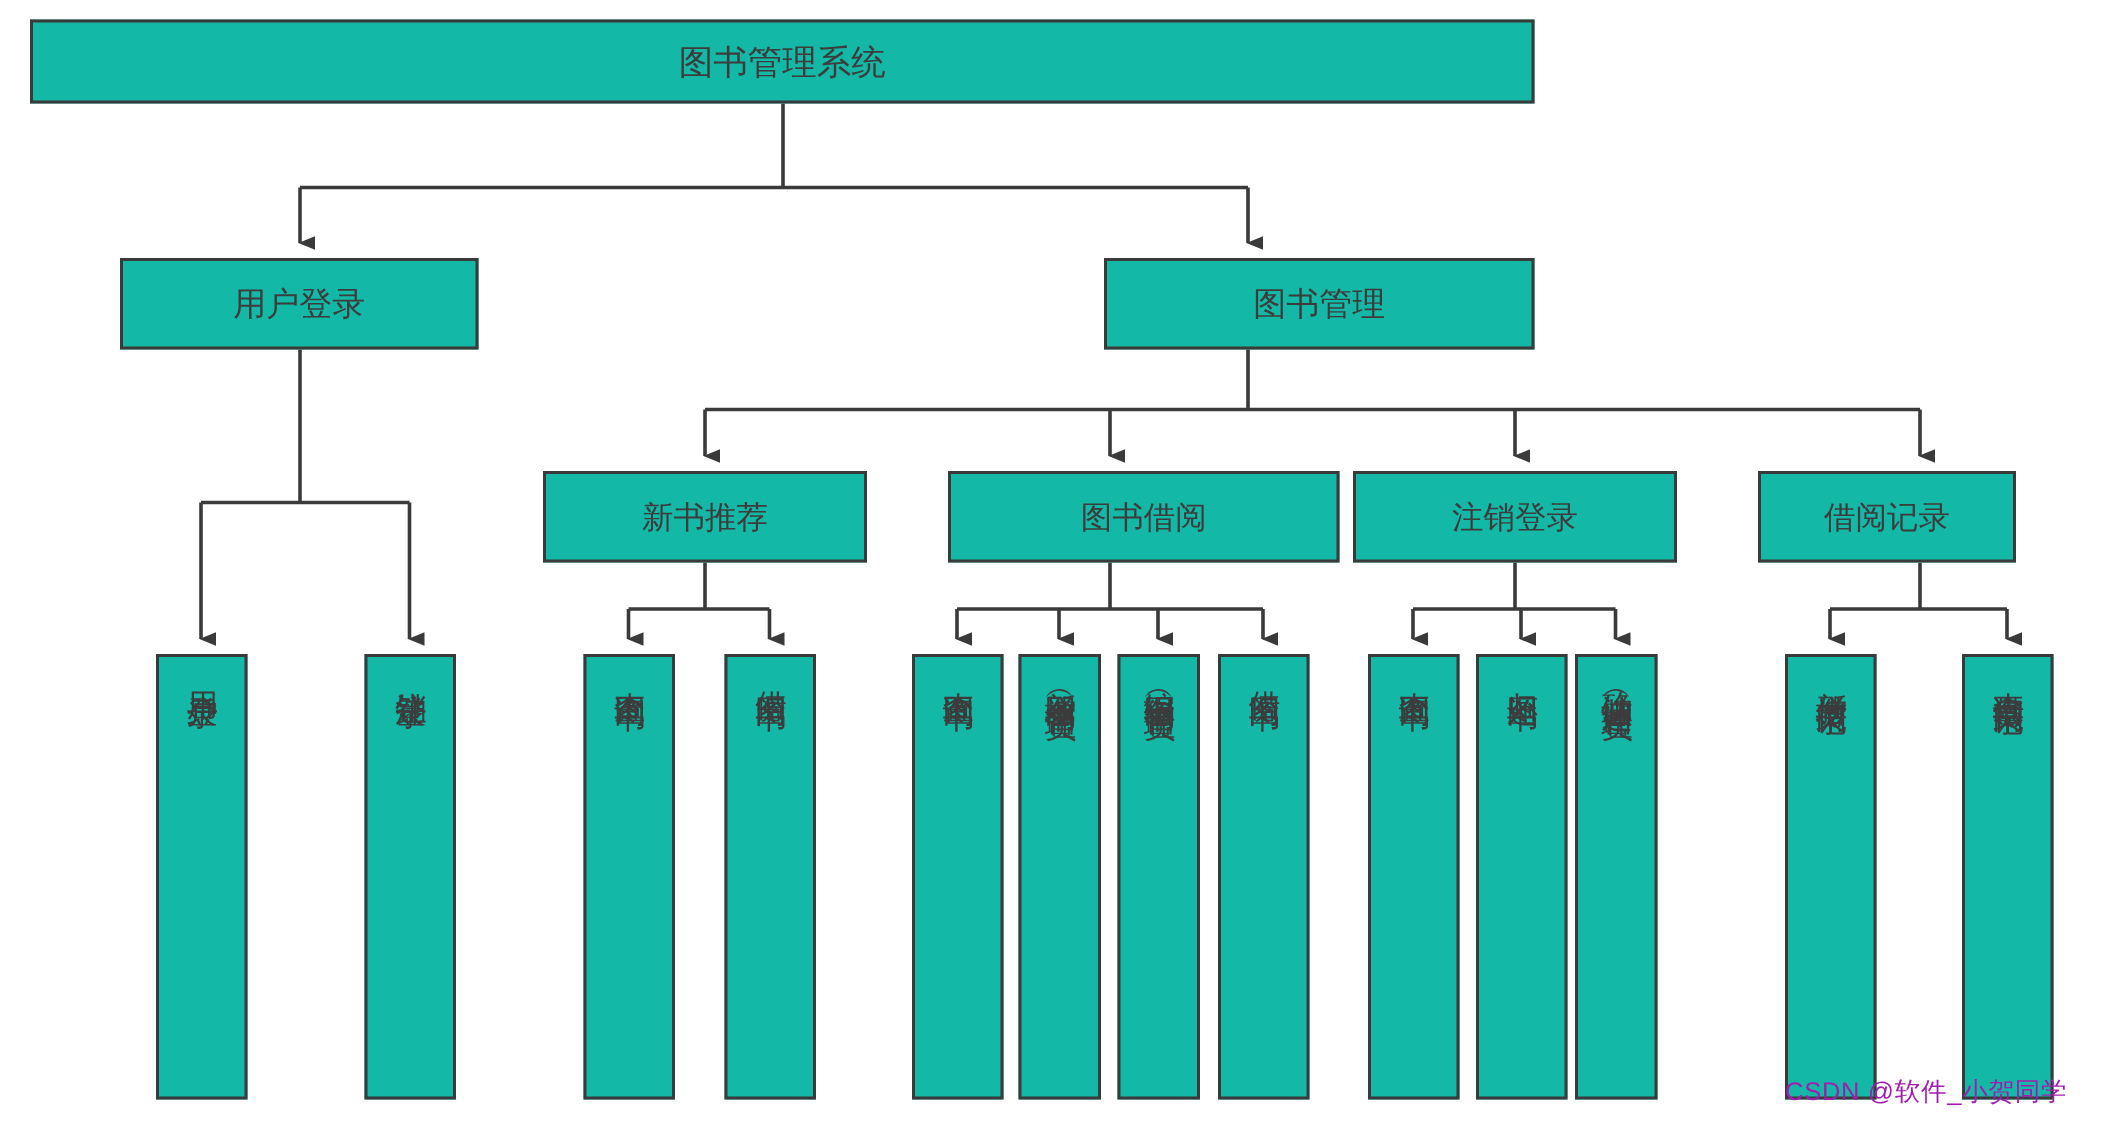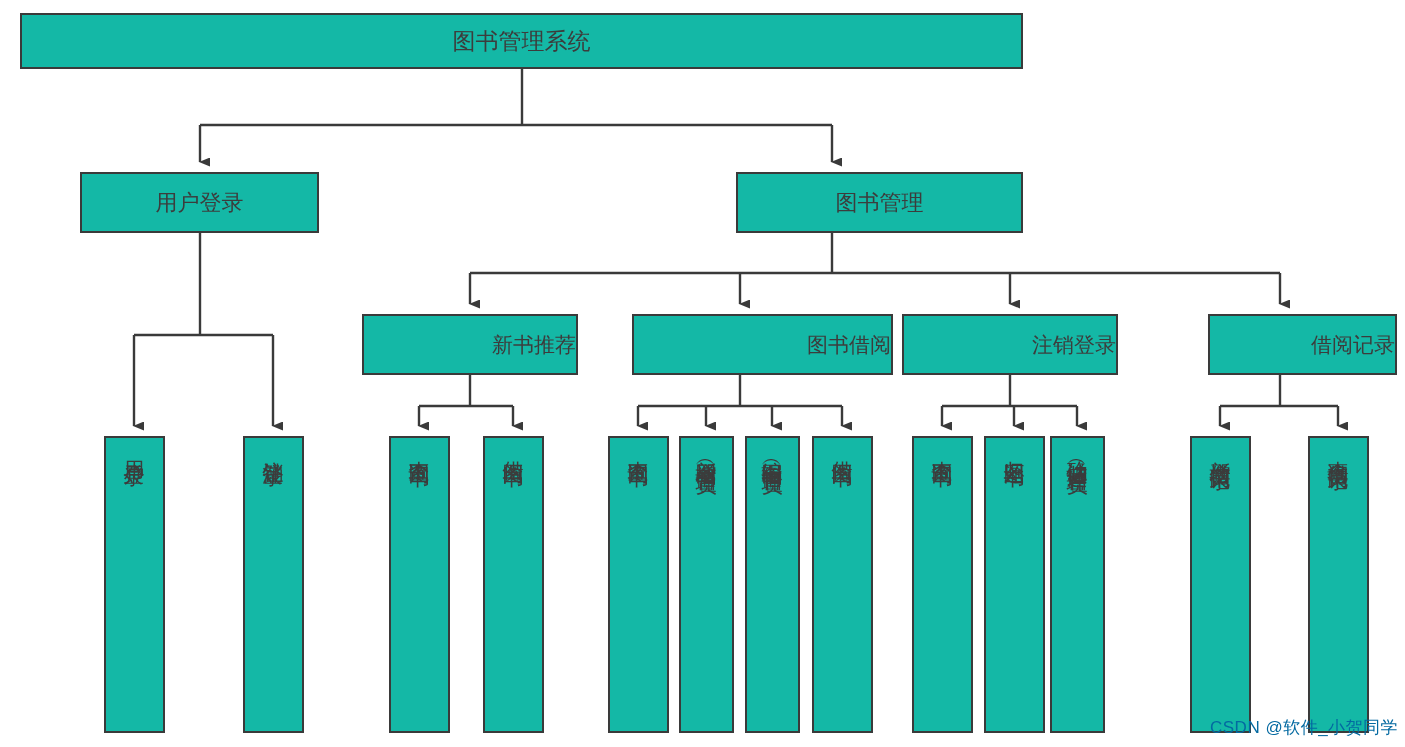--- a/index.html
+++ b/index.html
@@ -36,42 +36,40 @@
     color: #3c3c3c;
   }
   .node.root {
     font-size: 23px;
   }
   .node.level1 {
     font-size: 22px;
   }
   .node.level2 {
     font-size: 21px;
-    justify-content: flex-end;
   }
   .node.leaf {
     font-size: 21px;
     align-items: flex-start;
     justify-content: center;
     padding-top: 6px;
   }
   .vtext {
     writing-mode: vertical-rl;
     text-orientation: upright;
     letter-spacing: 2px;
     line-height: 1.0;
     white-space: nowrap;
   }
   .watermark {
     position: absolute;
     font-size: 17px;
-    color: #0369a1;
+    color: #a21caf;
     white-space: nowrap;
     letter-spacing: 0.5px;
-    margin-left: 20px;
   }
 </style>
 </head>
 <body>
 
 <div id="canvas">
 
   <svg class="connectors" viewBox="0 0 1405 747" xmlns="http://www.w3.org/2000/svg">
     <defs>
       <marker id="arrowhead" markerWidth="9" markerHeight="11" refX="4.5" refY="10" orient="auto" markerUnits="userSpaceOnUse">
@@ -137,21 +135,21 @@
       </div>
       <div class="node level2" style="left: 362px; top: 314px; width: 216px; height: 61px;">
         <span>新书推荐</span>
       </div>
       <div class="node level2" style="left: 632px; top: 314px; width: 261px; height: 61px;">
         <span>图书借阅</span>
       </div>
       <div class="node level2" style="left: 902px; top: 314px; width: 216px; height: 61px;">
         <span>注销登录</span>
       </div>
-      <div class="node level2" style="left: 1172px; top: 314px; width: 189px; height: 61px; margin-left: 36px;">
+      <div class="node level2" style="left: 1172px; top: 314px; width: 172px; height: 61px;">
         <span>借阅记录</span>
       </div>
       <div class="node leaf" style="left: 104px; top: 436px; width: 61px; height: 297px;">
         <span class="vtext">用户登录</span>
       </div>
       <div class="node leaf" style="left: 243px; top: 436px; width: 61px; height: 297px;">
         <span class="vtext">注销登录</span>
       </div>
       <div class="node leaf" style="left: 389px; top: 436px; width: 61px; height: 297px;">
         <span class="vtext">查询图书</span>

